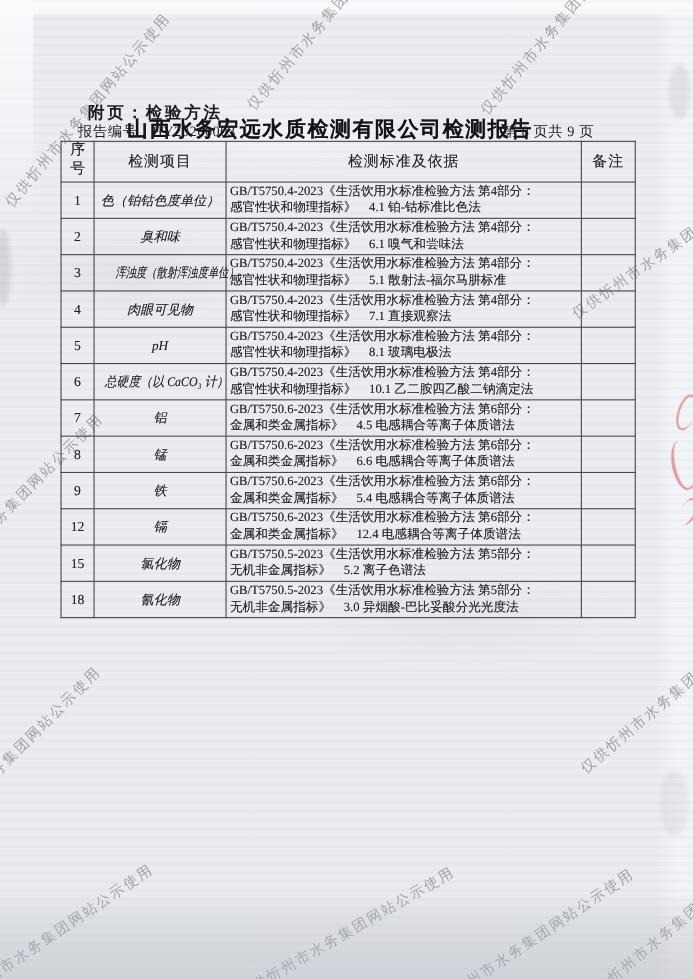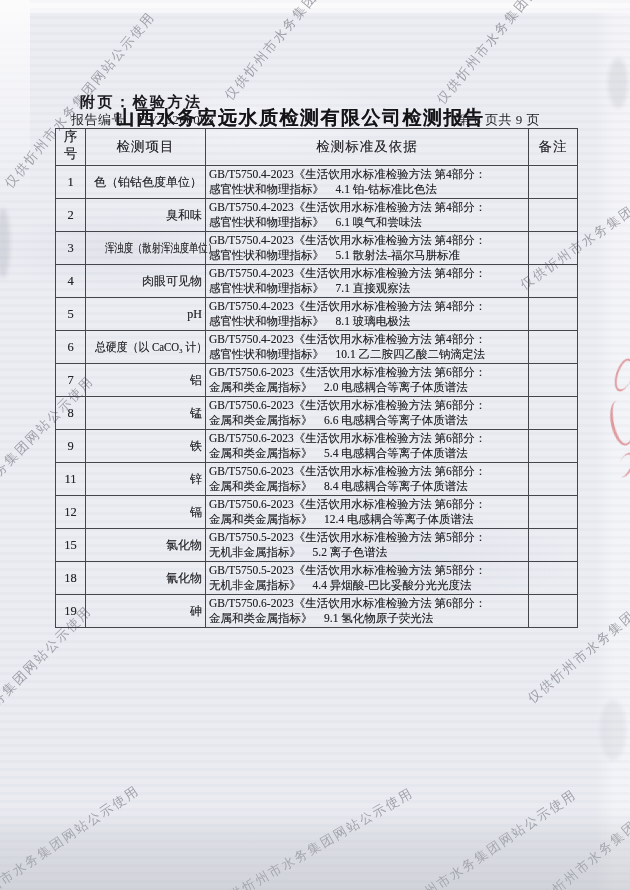--- a/index.html
+++ b/index.html
@@ -60,21 +60,21 @@
   table.report th, table.report td{
     border:1px solid #45464c;padding:0 3px;
     font-weight:normal;color:#242428;
     text-shadow:0 0 .4px rgba(30,30,36,.45);
   }
   col.c1{width:30px;} col.c2{width:120px;} col.c3{width:323px;} col.c4{width:49px;}
   thead th{height:36px;font-size:13.5px;text-align:center;letter-spacing:1px;}
   th.seq{word-break:break-all;line-height:1.25;letter-spacing:0;padding:0 6px;font-family:Liberation Mono, monospace;}
   tbody td{height:32px;}
   td.c-no{text-align:center;font-size:12.5px;font-family:"Liberation Serif","DejaVu Serif",serif;}
-  td.c-item{text-align:right;font-size:12px;overflow:visible;}
+  td.c-item{text-align:center;font-size:12px;overflow:visible;font-style:italic;}
   td.c-item span{display:inline-block;white-space:nowrap;}
   td.c-std{font-size:11.5px;line-height:15px;padding:1px 5px;}
   td.c-std div{white-space:nowrap;overflow:hidden;}
   td.c-remark{font-size:12px;text-align:center;}
 
   .stamp{position:absolute;pointer-events:none;border-style:solid;border-color:rgba(206,82,88,.55);
          border-radius:50%;filter:blur(.6px);background:transparent;}
   .f1{left:616px;top:358px;width:14px;height:30px;border-width:2px 0 2px 2px;transform:rotate(18deg);}
   .f2{left:611px;top:400px;width:18px;height:44px;border-width:0 0 2px 3px;transform:rotate(-12deg);}
   .f3{left:619px;top:452px;width:12px;height:24px;border-width:2px 2px 0 0;transform:rotate(24deg);}
@@ -174,21 +174,21 @@
         <div>GB/T5750.4-2023《生活饮用水标准检验方法 第4部分：</div>
         <div>感官性状和物理指标》　10.1 乙二胺四乙酸二钠滴定法</div>
       </td>
       <td class="c-remark"></td>
     </tr>
         <tr>
       <td class="c-no">7</td>
       <td class="c-item"><span>铝</span></td>
       <td class="c-std">
         <div>GB/T5750.6-2023《生活饮用水标准检验方法 第6部分：</div>
-        <div>金属和类金属指标》　2.0 电感耦合等离子体质谱法</div>
+        <div>金属和类金属指标》　4.5 电感耦合等离子体质谱法</div>
       </td>
       <td class="c-remark"></td>
     </tr>
         <tr>
       <td class="c-no">8</td>
       <td class="c-item"><span>锰</span></td>
       <td class="c-std">
         <div>GB/T5750.6-2023《生活饮用水标准检验方法 第6部分：</div>
         <div>金属和类金属指标》　6.6 电感耦合等离子体质谱法</div>
       </td>
@@ -197,29 +197,20 @@
         <tr>
       <td class="c-no">9</td>
       <td class="c-item"><span>铁</span></td>
       <td class="c-std">
         <div>GB/T5750.6-2023《生活饮用水标准检验方法 第6部分：</div>
         <div>金属和类金属指标》　5.4 电感耦合等离子体质谱法</div>
       </td>
       <td class="c-remark"></td>
     </tr>
         <tr>
-      <td class="c-no">11</td>
-      <td class="c-item"><span>锌</span></td>
-      <td class="c-std">
-        <div>GB/T5750.6-2023《生活饮用水标准检验方法 第6部分：</div>
-        <div>金属和类金属指标》　8.4 电感耦合等离子体质谱法</div>
-      </td>
-      <td class="c-remark"></td>
-    </tr>
-        <tr>
       <td class="c-no">12</td>
       <td class="c-item"><span>镉</span></td>
       <td class="c-std">
         <div>GB/T5750.6-2023《生活饮用水标准检验方法 第6部分：</div>
         <div>金属和类金属指标》　12.4 电感耦合等离子体质谱法</div>
       </td>
       <td class="c-remark"></td>
     </tr>
         <tr>
       <td class="c-no">15</td>
@@ -228,30 +219,21 @@
         <div>GB/T5750.5-2023《生活饮用水标准检验方法 第5部分：</div>
         <div>无机非金属指标》　5.2 离子色谱法</div>
       </td>
       <td class="c-remark"></td>
     </tr>
         <tr>
       <td class="c-no">18</td>
       <td class="c-item"><span>氰化物</span></td>
       <td class="c-std">
         <div>GB/T5750.5-2023《生活饮用水标准检验方法 第5部分：</div>
-        <div>无机非金属指标》　4.4 异烟酸-巴比妥酸分光光度法</div>
-      </td>
-      <td class="c-remark"></td>
-    </tr>
-        <tr>
-      <td class="c-no">19</td>
-      <td class="c-item"><span>砷</span></td>
-      <td class="c-std">
-        <div>GB/T5750.6-2023《生活饮用水标准检验方法 第6部分：</div>
-        <div>金属和类金属指标》　9.1 氢化物原子荧光法</div>
+        <div>无机非金属指标》　3.0 异烟酸-巴比妥酸分光光度法</div>
       </td>
       <td class="c-remark"></td>
     </tr>
       </tbody>
   </table>
 
   <div class="stamp f1"></div>
   <div class="stamp f2"></div>
   <div class="stamp f3"></div>
 

